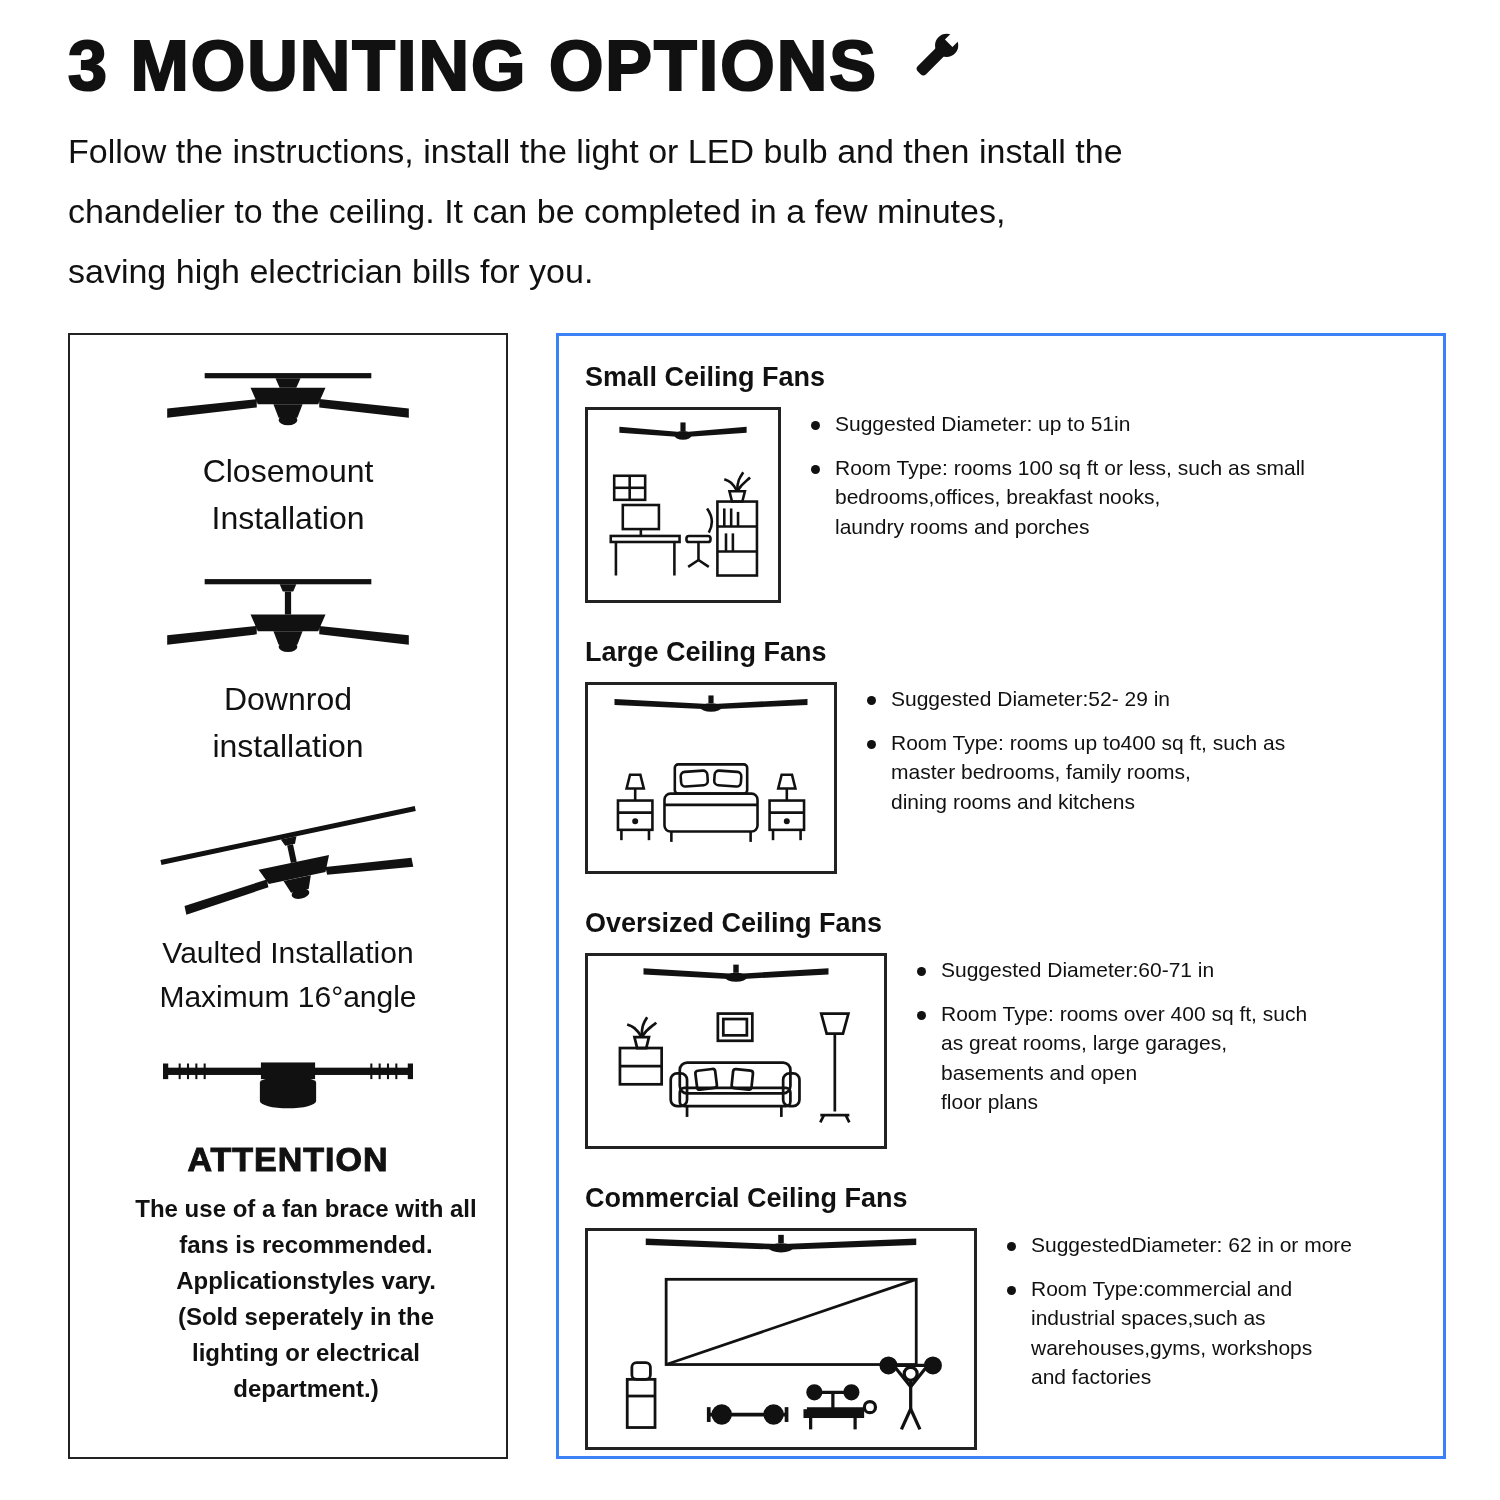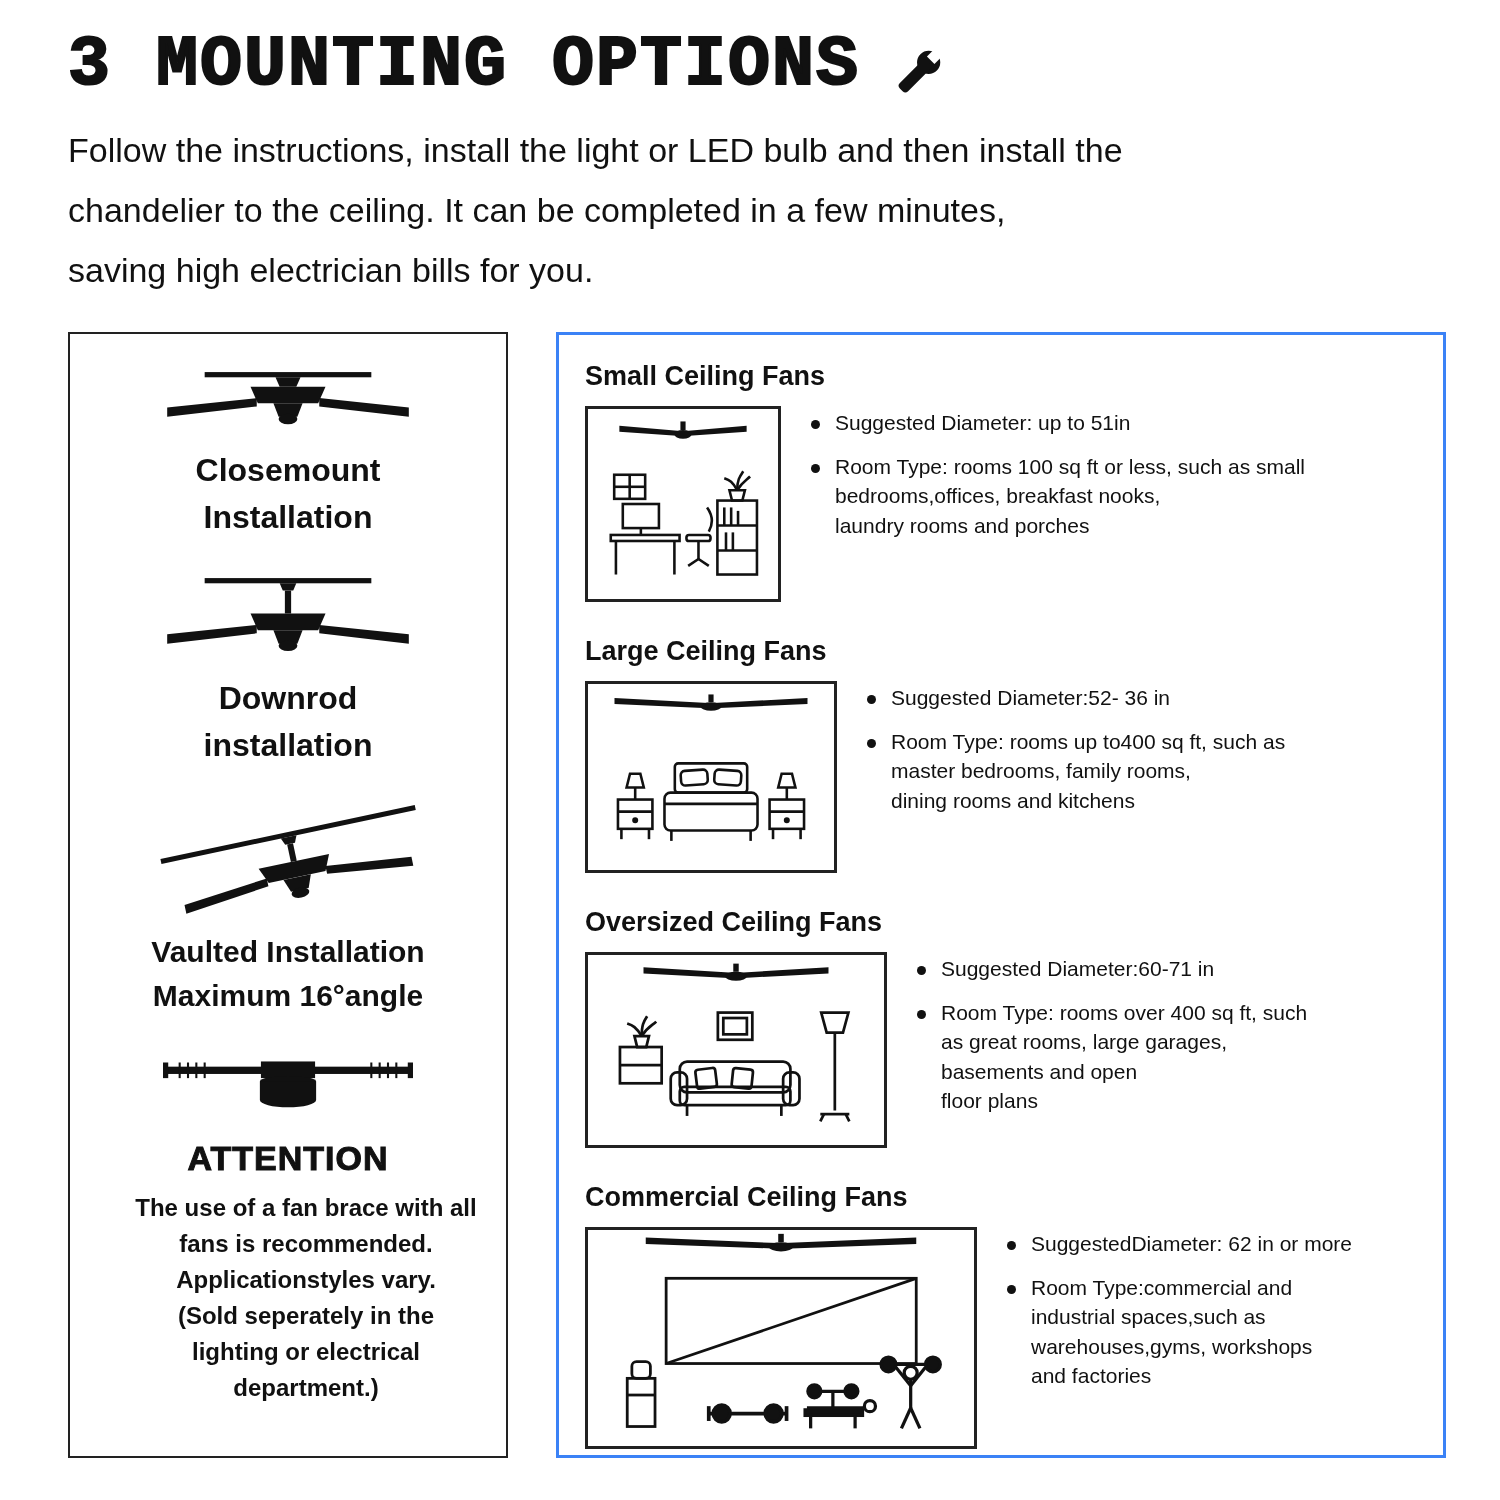--- a/index.html
+++ b/index.html
@@ -6,21 +6,21 @@
   html,body { background:#fff; }
   body {
     width:1500px; height:1500px;
     color:#111;
     font-family:"Liberation Sans","DejaVu Sans",sans-serif;
     overflow:hidden;
   }
   .page { width:1500px; height:1500px; padding:26px 54px 24px 68px; }
 
   
-  .title-row { display:flex; align-items:flex-end; gap:26px;font-family:Liberation Mono, monospace; }
+  .title-row { display:flex; align-items:flex-start; gap:26px; }
   .title {
     font-size:70px; font-weight:800; letter-spacing:2px;
     -webkit-text-stroke:2.2px #111;
   }
   .wrench { width:62px; height:62px; }
   .intro {
     margin-top:16px;
     font-size:34px; line-height:1.76;
     white-space:pre-line;
   }
@@ -38,21 +38,21 @@
     flex:1; height:1126px;
     border:3px solid #3b82f6;
     padding:26px 24px 20px 26px;
   }
 
   svg { display:block; overflow:visible; }
 
   
   .fan-fig { margin-top:10px; }
   .option-label {
-    font-size:32px; font-weight:700; line-height:1.48;
+    font-size:32px; font-weight:400; line-height:1.48;
     white-space:pre-line;
     margin:18px 0 24px;
     text-align:center;
   }
   .option-label.vaulted { font-size:30px; margin:10px 0 22px; }
   .attention-title {
     margin-top:24px;
     font-size:34px; font-weight:800; letter-spacing:1px;
     -webkit-text-stroke:1px #111;
   }
@@ -263,21 +263,21 @@
                 <line x1="202" y1="160" x2="202" y2="172"></line>
                 <line x1="234" y1="160" x2="234" y2="172"></line>
                 <line x1="218" y1="112" x2="218" y2="126"></line>
                 <path d="M208 112 l4 -16 h12 l4 16 z"></path>
               </g>
             </svg>
           </div>
           <ul class="bullets">
             <li class="bullet">
               <span class="dot"></span>
-              <span class="bullet-text">Suggested Diameter:52- 36 in</span>
+              <span class="bullet-text">Suggested Diameter:52- 29 in</span>
             </li>
             <li class="bullet">
               <span class="dot"></span>
               <span class="bullet-text">Room Type: rooms up to400 sq ft, such as
 master bedrooms, family rooms,
 dining rooms and kitchens</span>
             </li>
           </ul>
         </div>
       </div>

